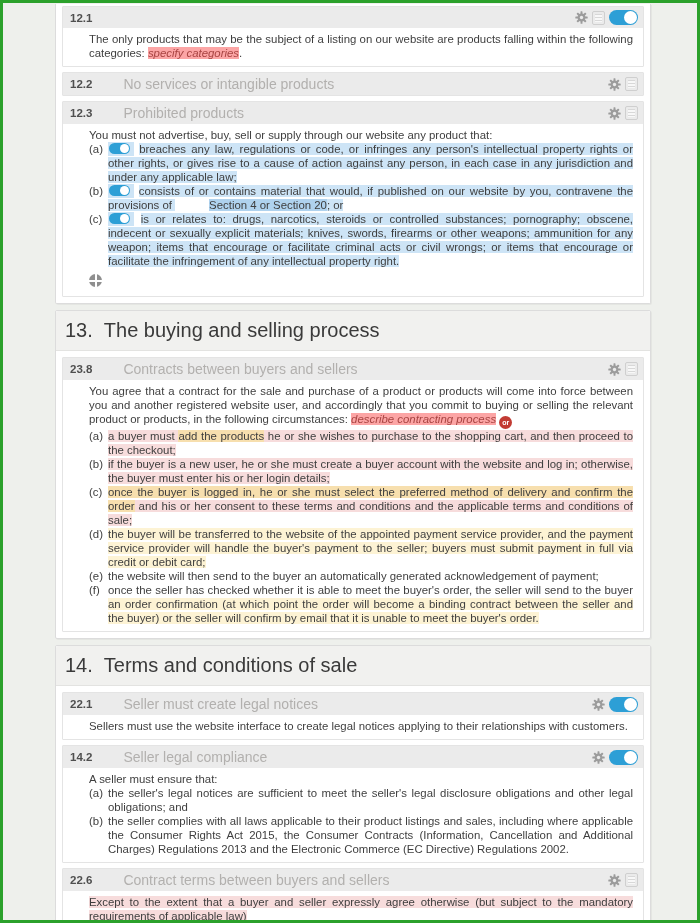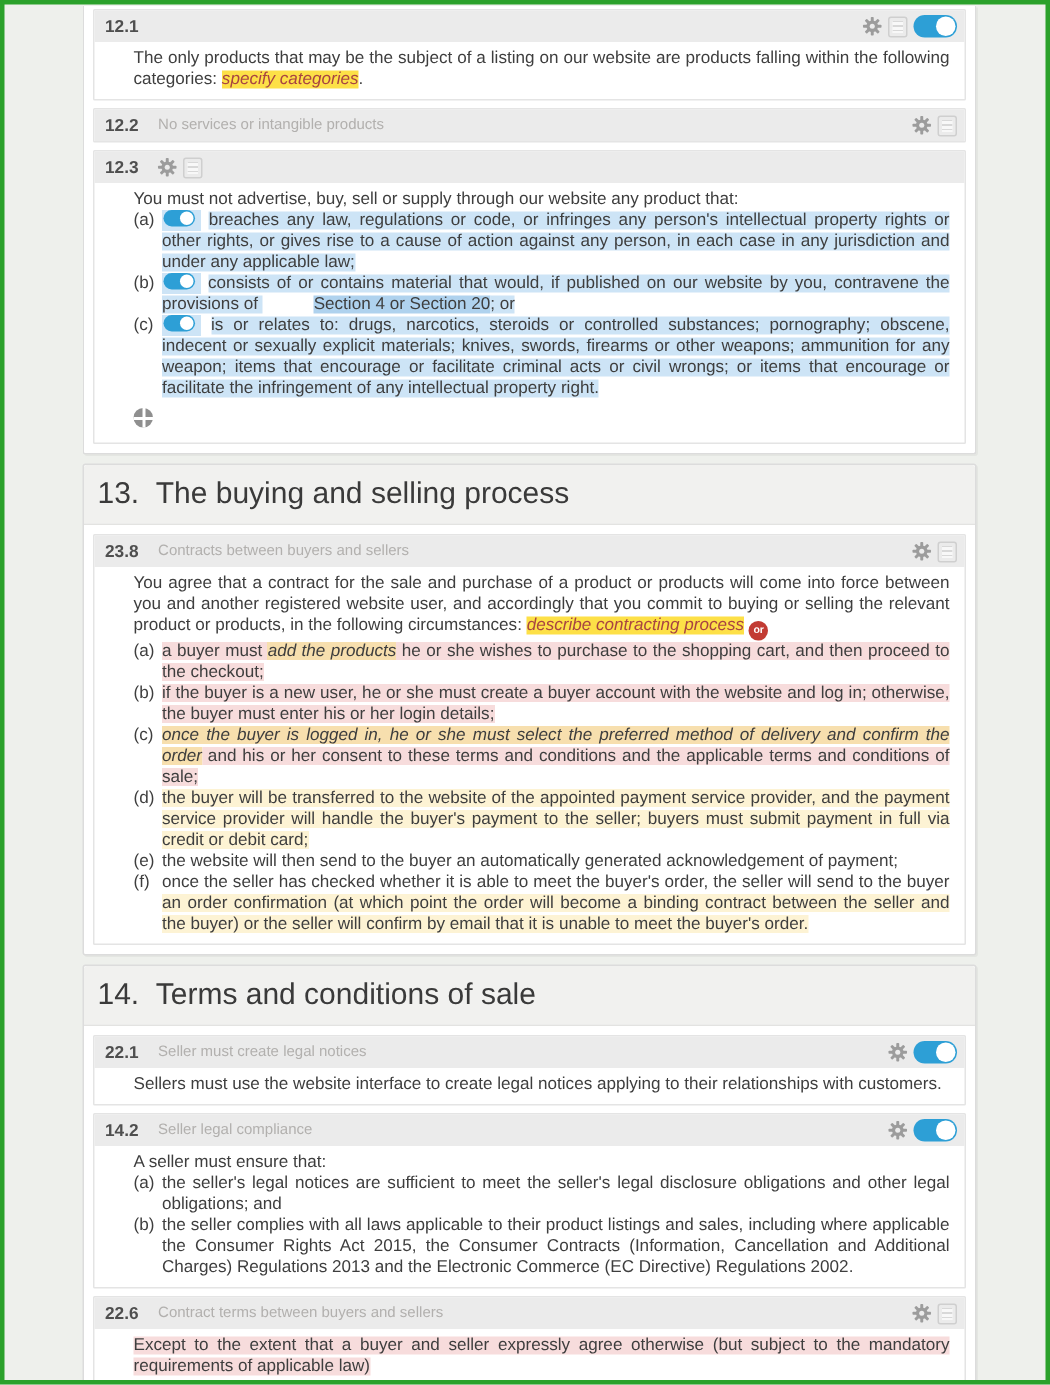--- a/index.html
+++ b/index.html
@@ -37,21 +37,21 @@
   }
   .section-header .snum{margin-right:11px;}
 
   .clause-card{border:1px solid #e4e4e4;background:#fff;margin-bottom:5px;border-radius:1px;}
   .clause-card:last-child{margin-bottom:0;}
   .clause-header{
     display:flex;align-items:center;background:#ebebeb;
     padding:3px 5px 3px 7px;min-height:21px;
   }
   .clause-num{font-size:11.5px;font-weight:700;color:#4f4f4f;margin-right:13px;white-space:nowrap;}
-  .clause-title{font-size:10px;color:#b2b0ae;flex:1;overflow:hidden;white-space:nowrap;}
+  .clause-title{font-size:14px;color:#b2b0ae;flex:1;overflow:hidden;white-space:nowrap;margin-left:18px;}
   .header-icons{display:flex;align-items:center;gap:4px;}
 
   .icon-gear{width:13px;height:13px;display:inline-block;line-height:0;cursor:pointer;}
   .icon-notes{
     width:13px;height:14px;display:inline-block;cursor:pointer;
     border:1px solid #cfcfcf;border-radius:2px;background:#f8f8f8;
     background-image:repeating-linear-gradient(to bottom,#f8f8f8 0 2px,#d8d8d8 2px 3px);
     background-clip:content-box;padding:2px 2px;
   }
   .toggle{width:29px;height:15px;border-radius:8px;background:var(--toggle);position:relative;display:inline-block;cursor:pointer;}
@@ -63,22 +63,22 @@
   .clause-body{padding:4px 10px 6px 26px;font-size:11.4px;line-height:14px;color:#3e3e3e;}
   .clause-body p{margin:0;text-align:justify;}
   .li{position:relative;padding-left:19px;text-align:justify;}
   .li .marker{position:absolute;left:0;top:0;}
 
   .hl-plain{background:transparent;}
   .hl-pink{background:var(--hl-pink);}
   .hl-blue{background:var(--hl-blue);}
   .hl-blue-dark{background:var(--hl-blue-dark);margin-left:34px;}
   .hl-cream{background:var(--hl-cream);}
-  .hl-orange{background:var(--hl-orange);font-style:italic;}
-  .hl-red-phrase{background:#fde047;color:var(--red-text);font-style:italic;}
+  .hl-orange{background:var(--hl-orange);}
+  .hl-red-phrase{background:#fca5a5;color:var(--red-text);font-style:italic;}
 
   .or-badge{
     display:inline-block;min-width:13px;height:13px;border-radius:50%;
     background:var(--badge-red);color:#fff;font-size:7px;font-weight:700;
     line-height:13px;text-align:center;vertical-align:-2px;cursor:pointer;
   }
   .move-handle{
     width:13px;height:13px;border-radius:50%;background:#8f8f8f;
     position:relative;margin-top:6px;cursor:move;display:inline-block;
   }
@@ -140,20 +140,21 @@
                 </g>
                 <circle cx="10" cy="10" r="2.6" fill="#ebebeb"></circle>
               </svg></span>
             <span class="icon-notes"></span>
           </span>
         </div>
       </div>
       <div class="clause-card">
         <div class="clause-header">
           <span class="clause-num">12.3</span>
+          <span class="clause-title">Prohibited products</span>
           <span class="header-icons">
             <span class="icon-gear"><svg width="13" height="13" viewBox="0 0 20 20">
                 <g fill="#9c9c9c">
                   <rect x="8.5" y="0.5" width="3" height="5" rx="0.8"></rect>
                   <rect x="8.5" y="14.5" width="3" height="5" rx="0.8"></rect>
                   <rect x="0.5" y="8.5" width="5" height="3" rx="0.8"></rect>
                   <rect x="14.5" y="8.5" width="5" height="3" rx="0.8"></rect>
                   <g transform="rotate(45 10 10)">
                     <rect x="8.5" y="0.5" width="3" height="5" rx="0.8"></rect>
                     <rect x="8.5" y="14.5" width="3" height="5" rx="0.8"></rect>

